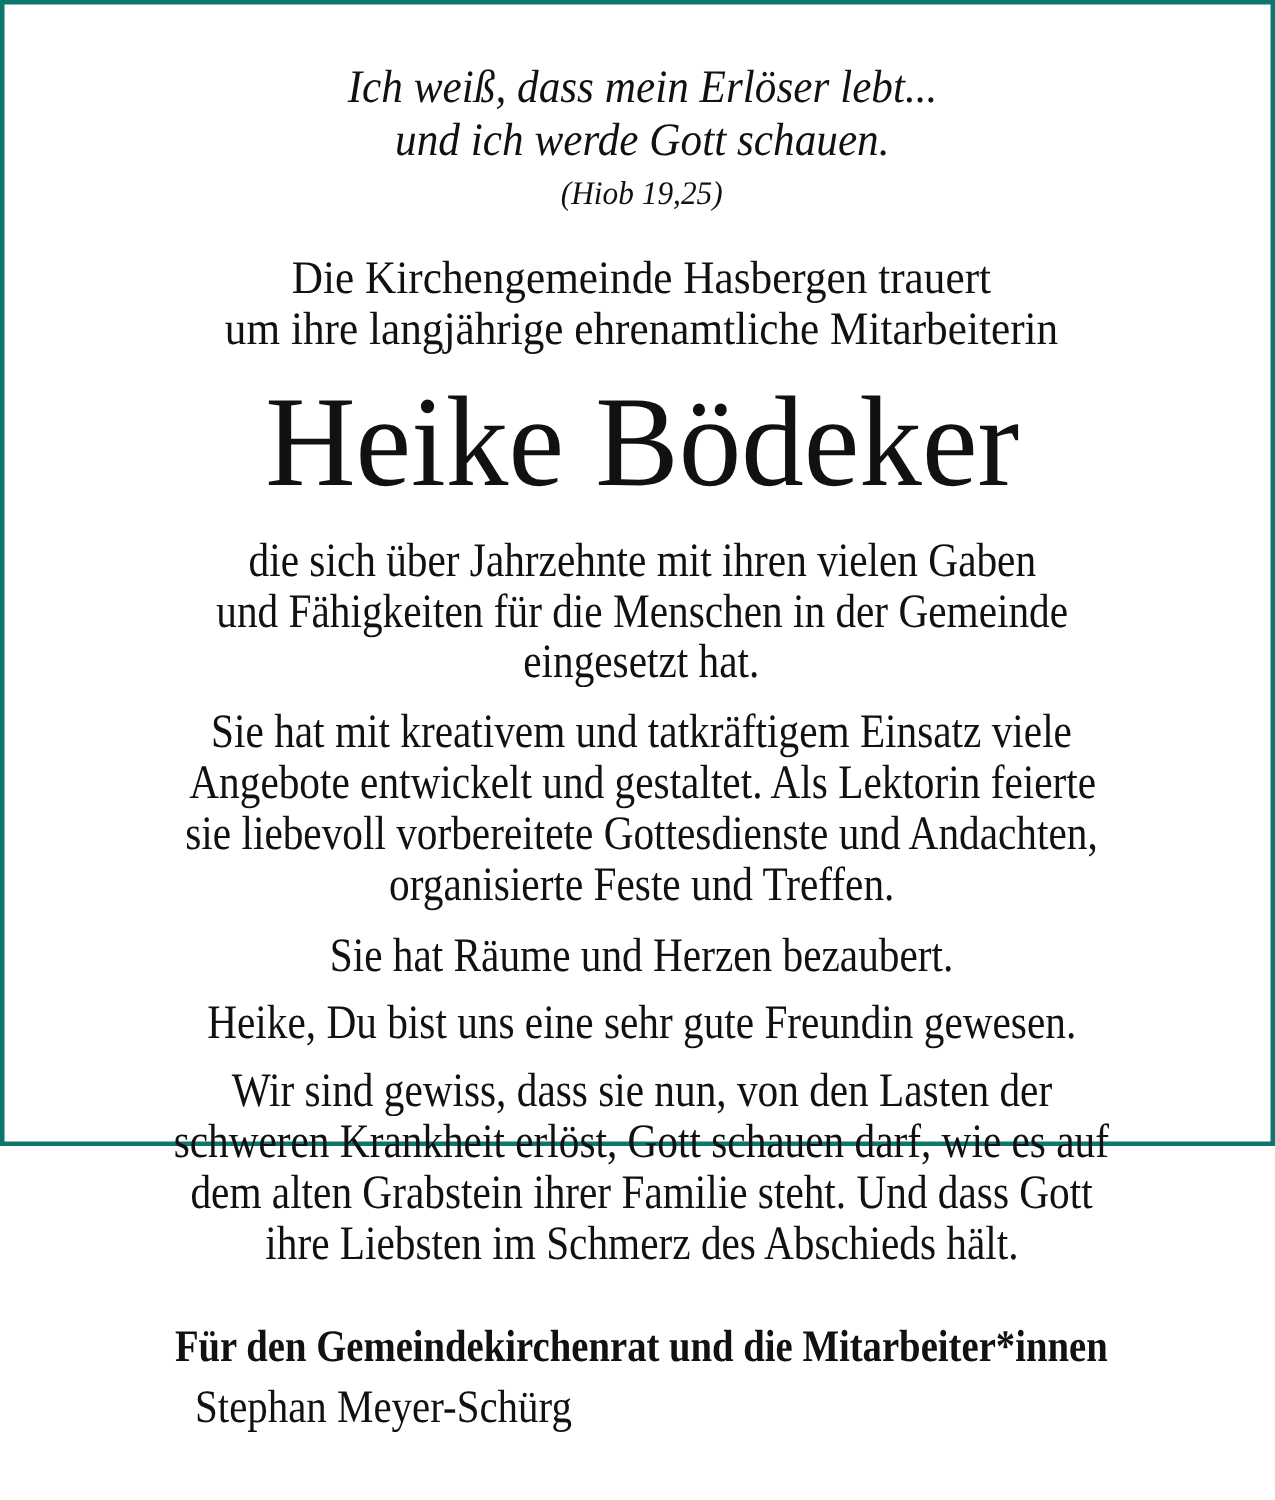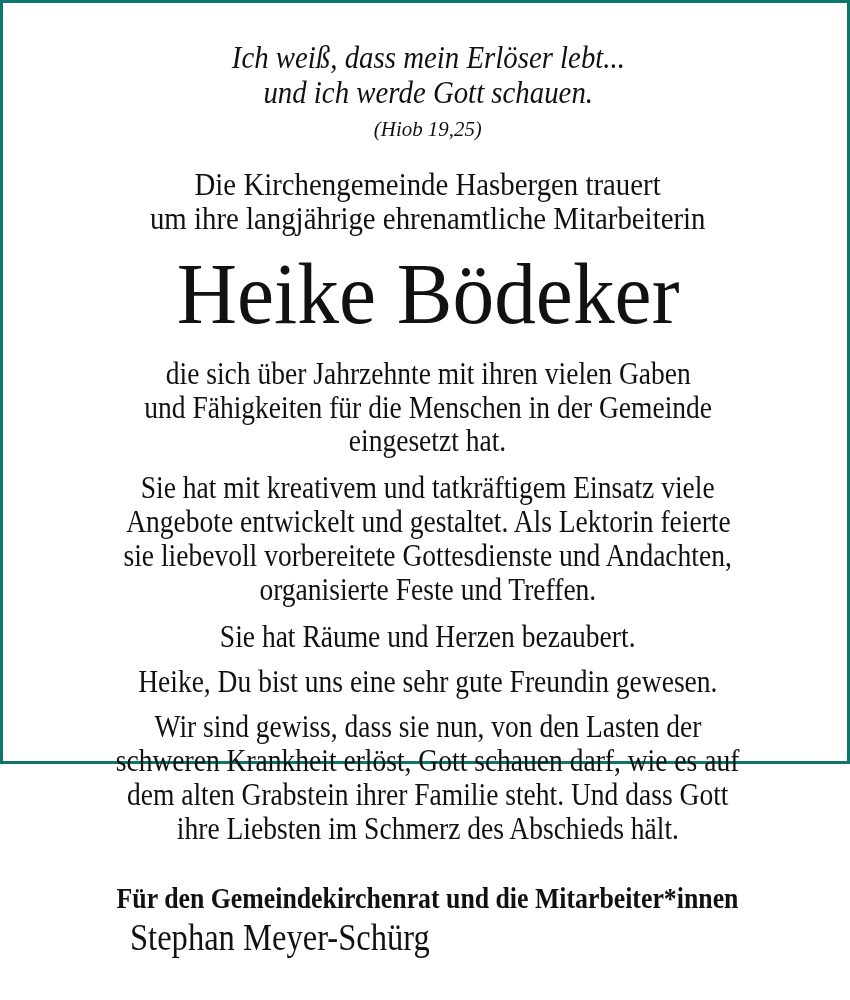--- a/index.html
+++ b/index.html
@@ -22,21 +22,21 @@
   .intro > span { transform: scaleX(0.93); }
   .name { font-size: 86px; line-height: 90px; }
   .name > span { transform: scaleX(0.97); }
   .body { font-size: 32px; line-height: 34px; }
   .body > span { transform: scaleX(0.86); }
   .sign-head { font-size: 30px; line-height: 34px; font-weight: bold; }
   .sign-head > span { transform: scaleX(0.86); }
   .signer {
     position: absolute; white-space: nowrap; color: #111111;
     font-family: "Liberation Serif", "DejaVu Serif", serif;
-    font-size: 37px; line-height: 34px;
+    font-size: 31px; line-height: 34px;
   }
   .signer > span { display: inline-block; transform-origin: left center; transform: scaleX(0.88); }
 </style>
 </head>
 <body>
 
 <div class="frame">
 
   <div class="line verse" style="top:38px;"><span>Ich weiß, dass mein Erlöser lebt...</span></div>
   <div class="line verse" style="top:73px;"><span>und ich werde Gott schauen.</span></div>

